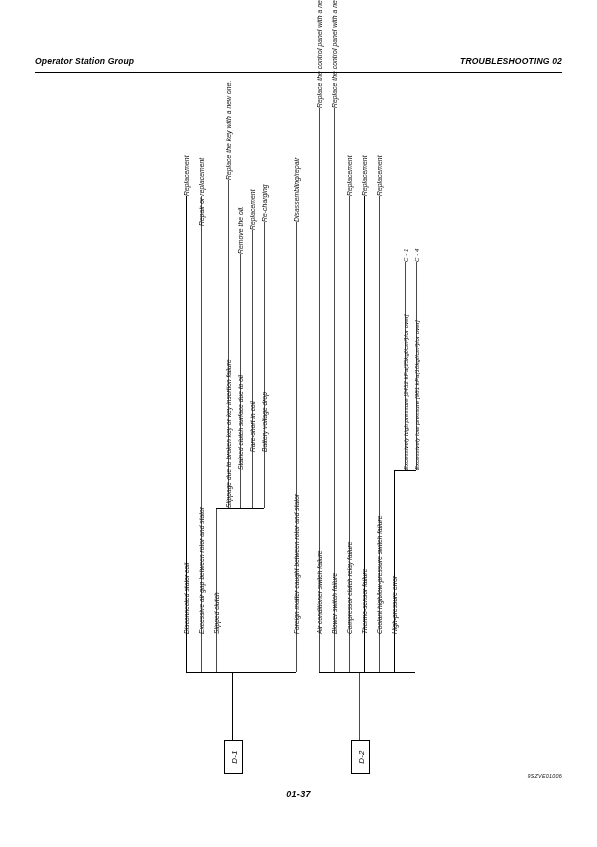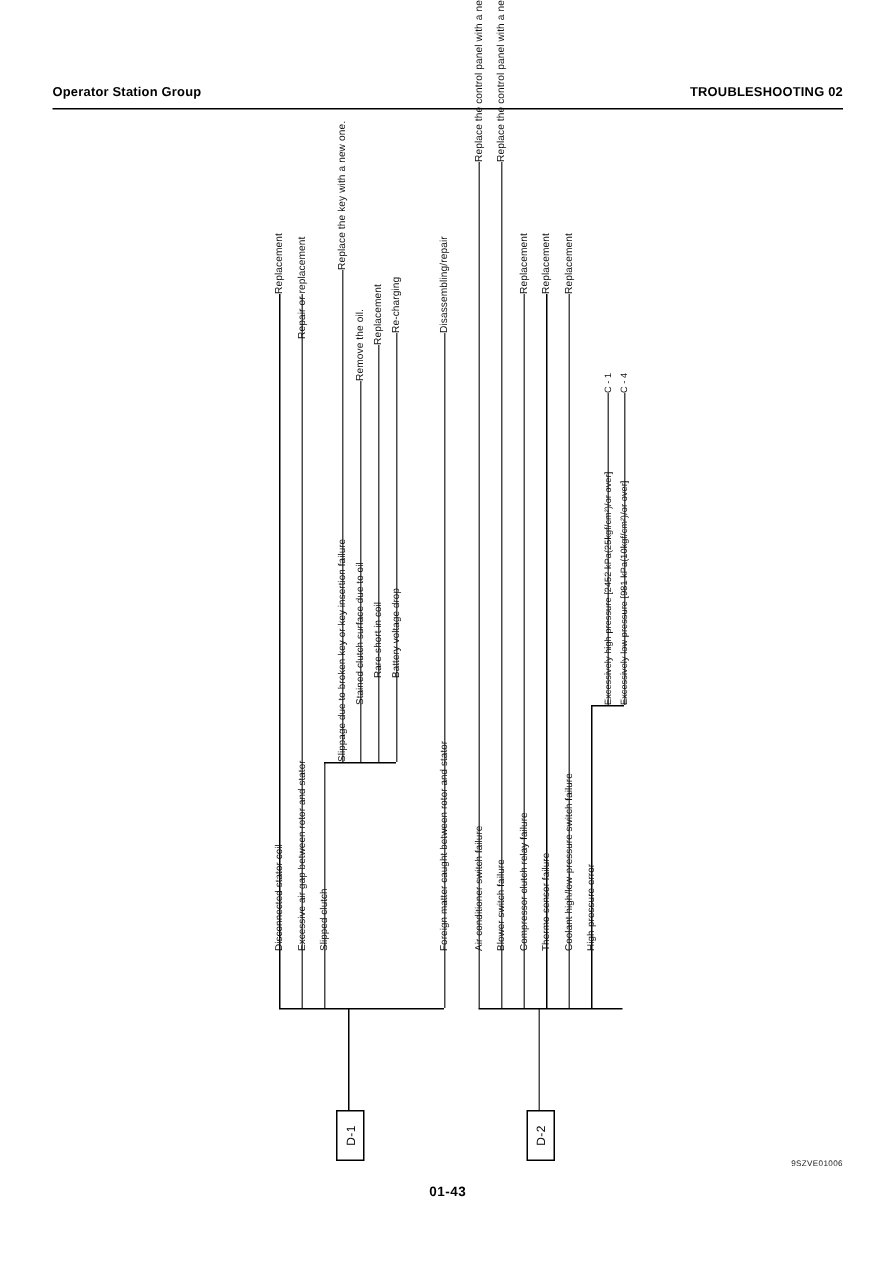--- a/index.html
+++ b/index.html
@@ -16,20 +16,21 @@
     overflow: hidden;
   }
 
   
   #page {
     position: absolute;
     left: 0; top: 0;
     width: 597px;
     height: 624px;
     background: #ffffff;
+    font-style: italic;
   }
 
   
   #header {
     position: absolute;
     left: 35px;
     top: 56px;
     width: 527px;
     height: 22px;
   }
@@ -238,15 +239,15 @@
       <div class="vtext spec" style="left:403px; top:262px;">C - 1</div>
 
       <div class="vline" style="left:416px; top:262px; height:208px;"></div>
       <div class="vtext spec" style="left:414px; top:470px;">Excessively low pressure [981 kPa(10kgf/cm²)/or over]</div>
       <div class="vtext spec" style="left:414px; top:262px;">C - 4</div>
     </div>
 
   </div>
 
   <div id="figure-code">9SZVE01006</div>
-  <div id="page-number">01-43</div>
+  <div id="page-number">01-37</div>
 
 </div>
 
 </body></html>

